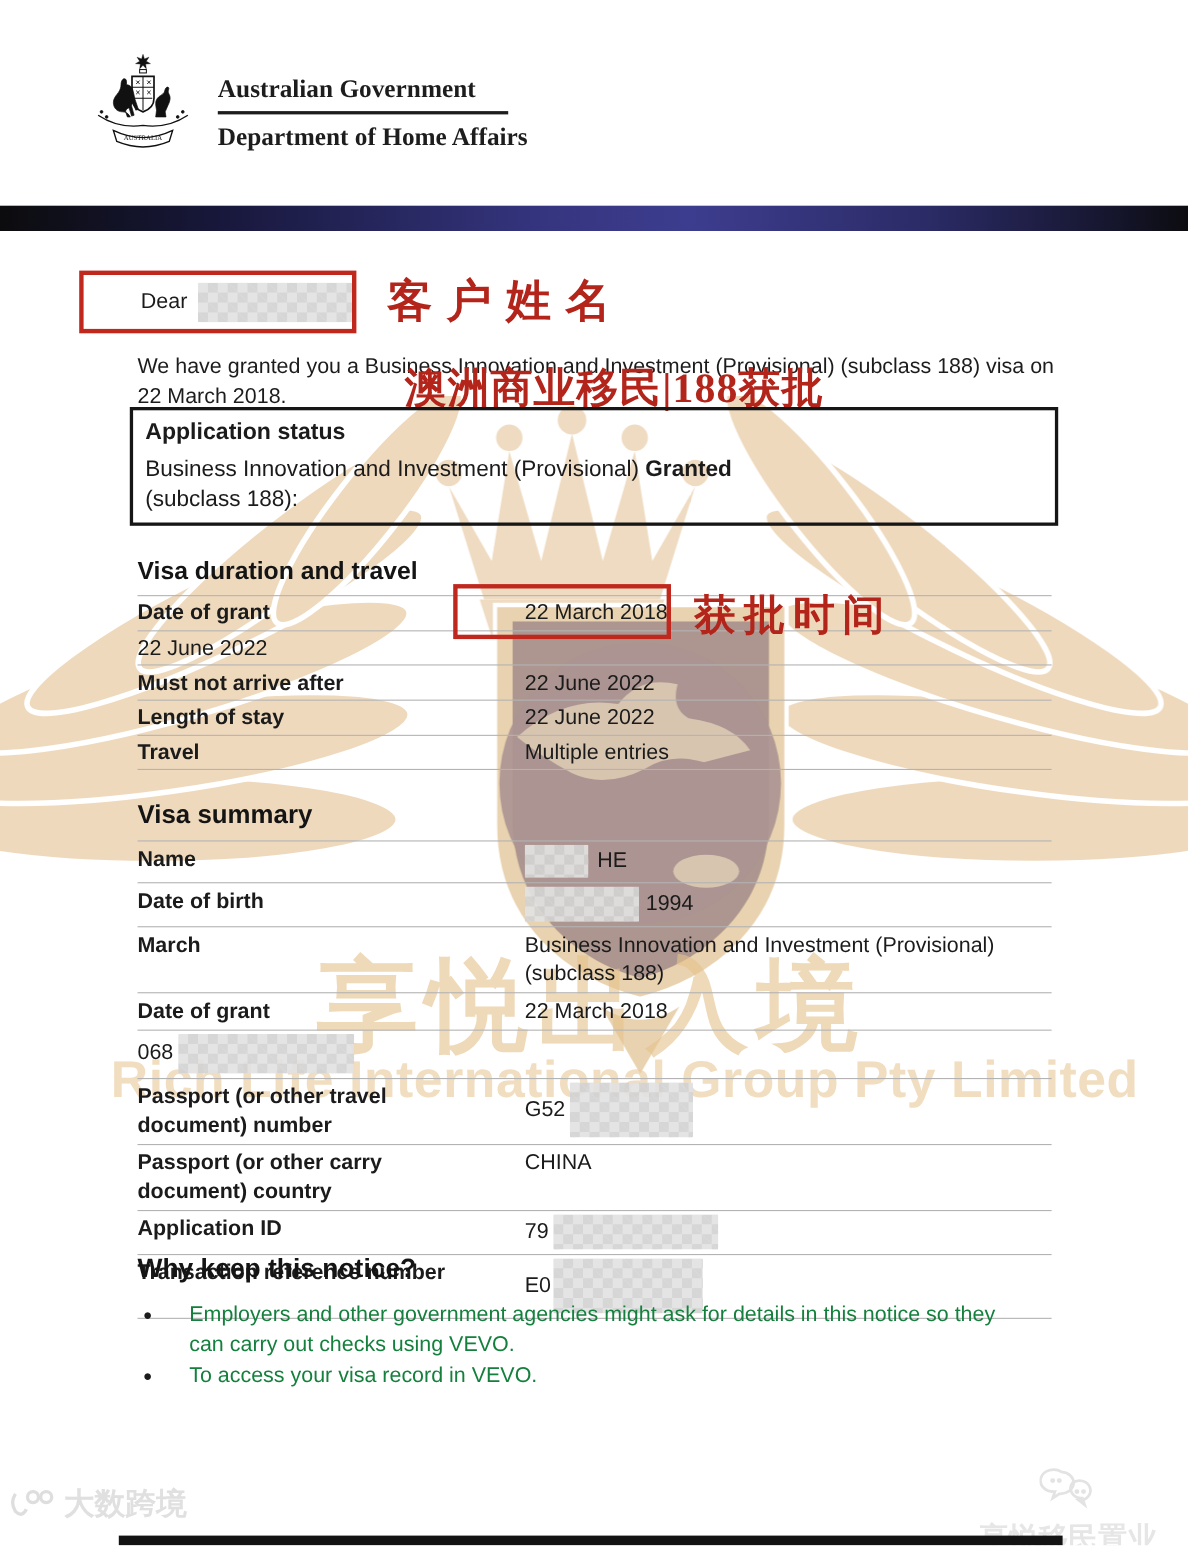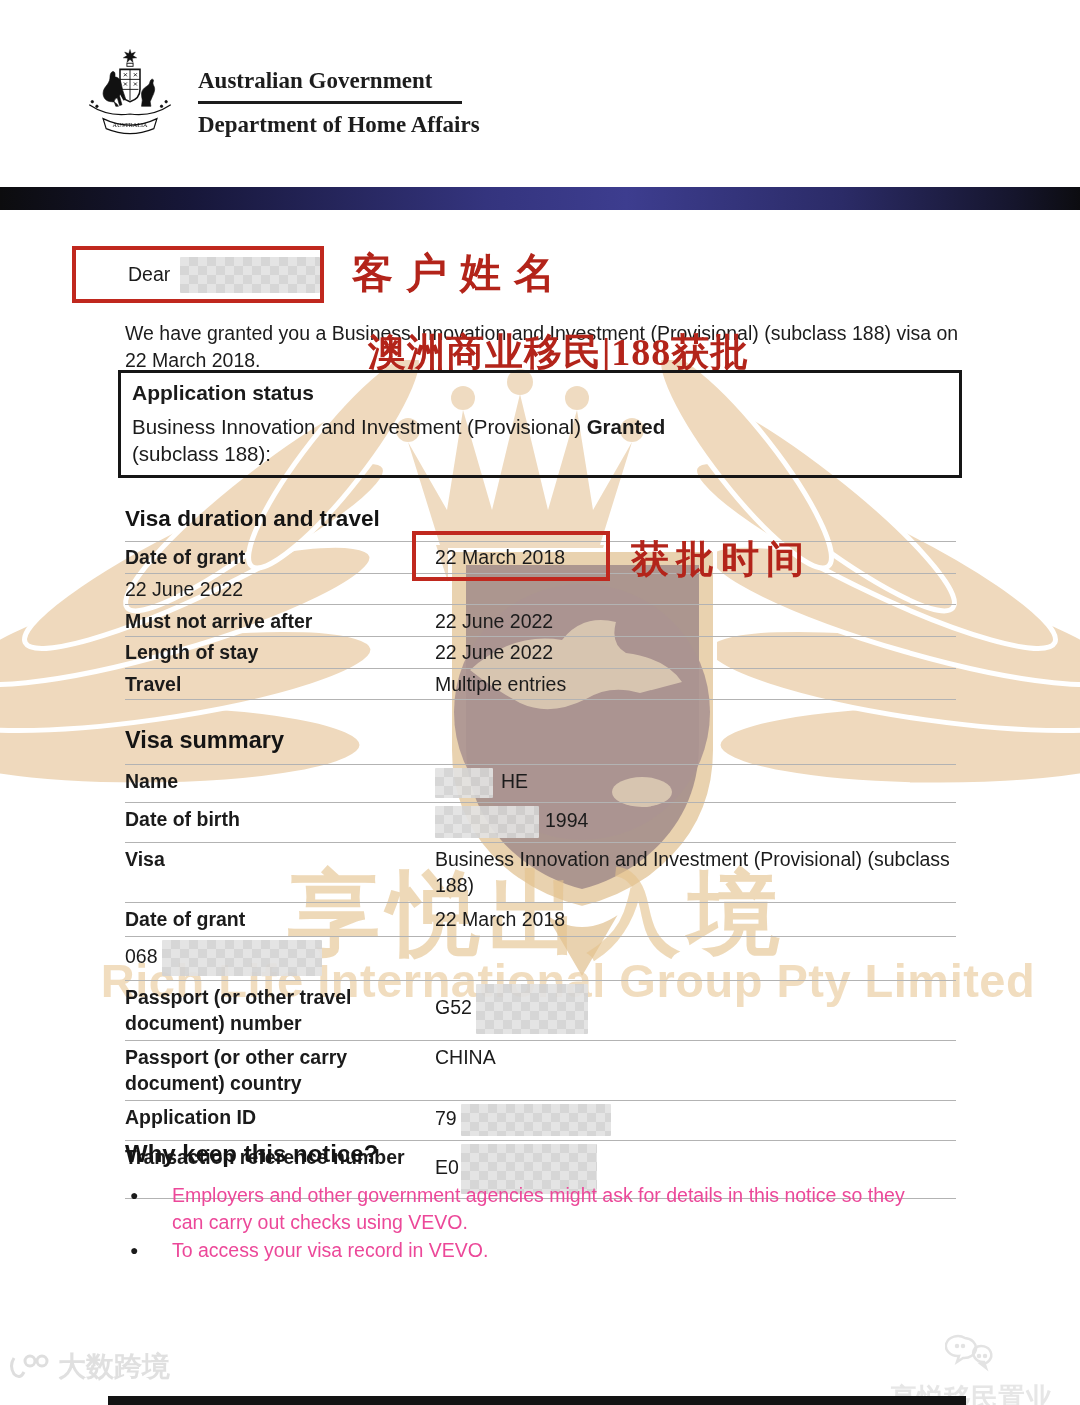--- a/index.html
+++ b/index.html
@@ -46,36 +46,36 @@
   .status-title{font-size:21px;font-weight:bold;line-height:26px;}
   .status-line{font-size:20.5px;line-height:27px;margin-top:7px;}
   .status-line b{font-weight:bold;}
   .sec-head{position:absolute;left:125px;font-size:22.5px;font-weight:bold;color:#141414;}
   .h-duration{top:506px;}
   .h-summary{top:727px;font-size:23.5px;}
   .h-why{top:1140px;font-size:24px;}
   .tbl{position:absolute;left:125px;width:831px;border-bottom:1px solid #b3b3b3;}
   .t-duration{top:541px;}
   .t-summary{top:764px;}
-  .trow{display:flex;border-top:1px solid #b3b3b3;box-sizing:border-box;}
+  .trow{display:flex;border-top:1px solid #b3b3b3;box-sizing:border-box;gap:42px;}
   .drow{height:31.7px;align-items:center;}
   .srow{padding:3px 0 4px;min-height:32px;align-items:flex-start;}
   .tlabel{width:310px;flex:0 0 310px;font-weight:bold;font-size:19.5px;line-height:26px;}
   .tvalue{flex:1;font-size:19.5px;line-height:26px;}
   .date-redbox{position:absolute;left:412px;top:531px;width:198px;height:50px;border:4px solid #c0281e;box-sizing:border-box;}
   .mz-name{width:58px;height:30px;margin-right:8px;}
   .mz-dob{width:104px;height:32px;margin-right:6px;}
   .mz-vgn{width:160px;height:36px;margin-left:4px;}
   .mz-pass{width:112px;height:50px;margin-left:4px;}
   .mz-appid{width:150px;height:32px;margin-left:4px;}
   .mz-trn{width:136px;height:50px;margin-left:2px;}
   .bullets{position:absolute;left:128px;top:1182px;width:800px;}
   .bullet{display:flex;margin-bottom:1px;}
   .bdot{flex:0 0 42px;font-size:14px;line-height:27px;padding-left:2px;}
-  .btext{font-size:19.5px;line-height:27px;color:#ec4899;}
+  .btext{font-size:19.5px;line-height:27px;color:#15803d;}
 </style>
 </head>
 <body>
 
 <div class="page">
 
   <div class="wm-layer">
     <svg class="wm-svg" viewBox="0 0 1080 680" xmlns="http://www.w3.org/2000/svg">
       <g opacity="0.93">
 
@@ -191,21 +191,21 @@
     <div class="tbl t-summary">
       <div class="trow srow">
         <div class="tlabel">Name</div>
         <div class="tvalue"><span class="mosaic mz-name"></span><span>HE</span></div>
       </div>
       <div class="trow srow">
         <div class="tlabel">Date of birth</div>
         <div class="tvalue"><span class="mosaic mz-dob"></span><span>1994</span></div>
       </div>
       <div class="trow srow">
-        <div class="tlabel">Visa</div>
+        <div class="tlabel">March</div>
         <div class="tvalue">Business Innovation and Investment (Provisional) (subclass 188)</div>
       </div>
       <div class="trow srow">
         <div class="tlabel">Date of grant</div>
         <div class="tvalue">22 March 2018</div>
       </div>
       <div class="trow srow">
         <div class="tvalue"><span>068</span><span class="mosaic mz-vgn"></span></div>
       </div>
       <div class="trow srow">

